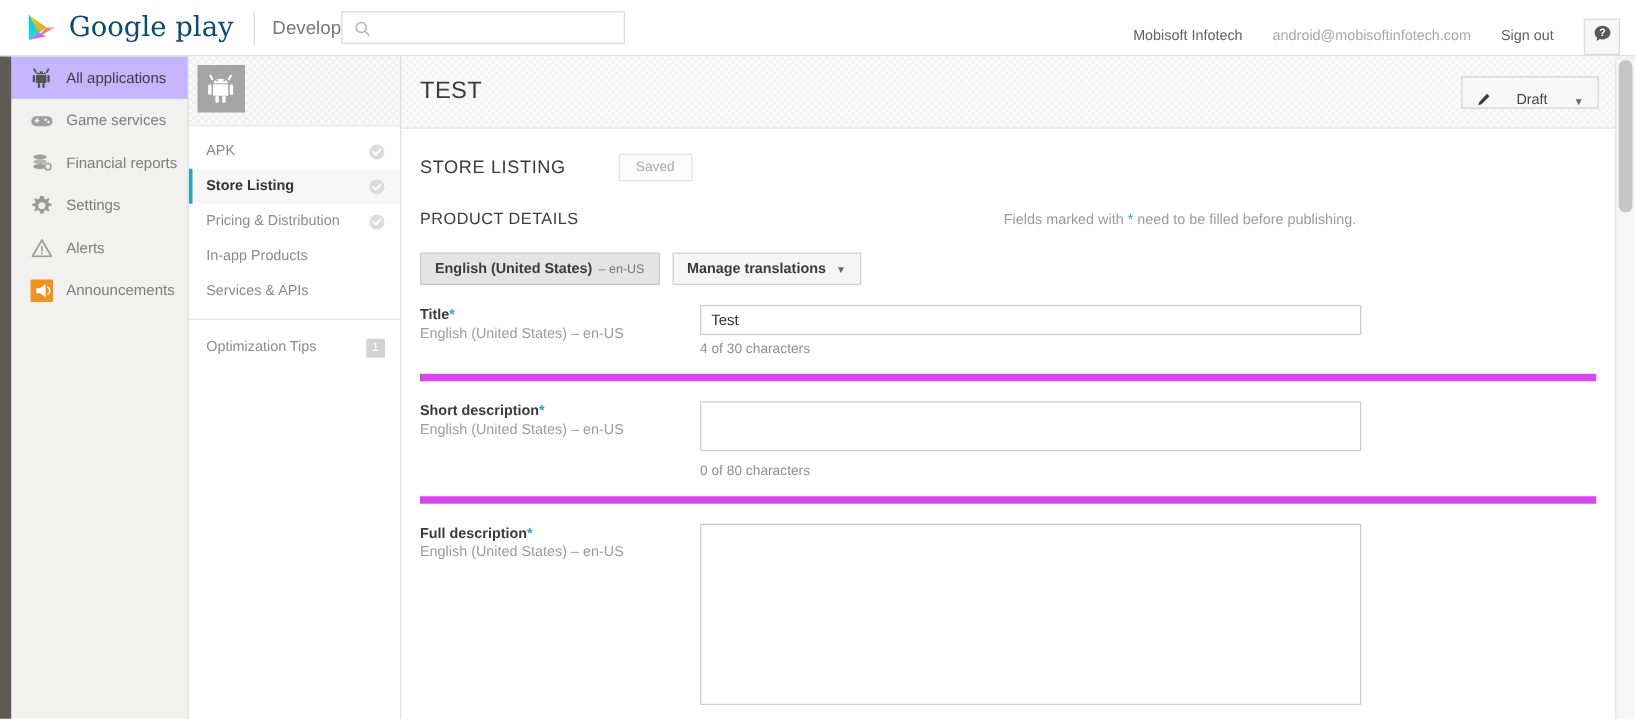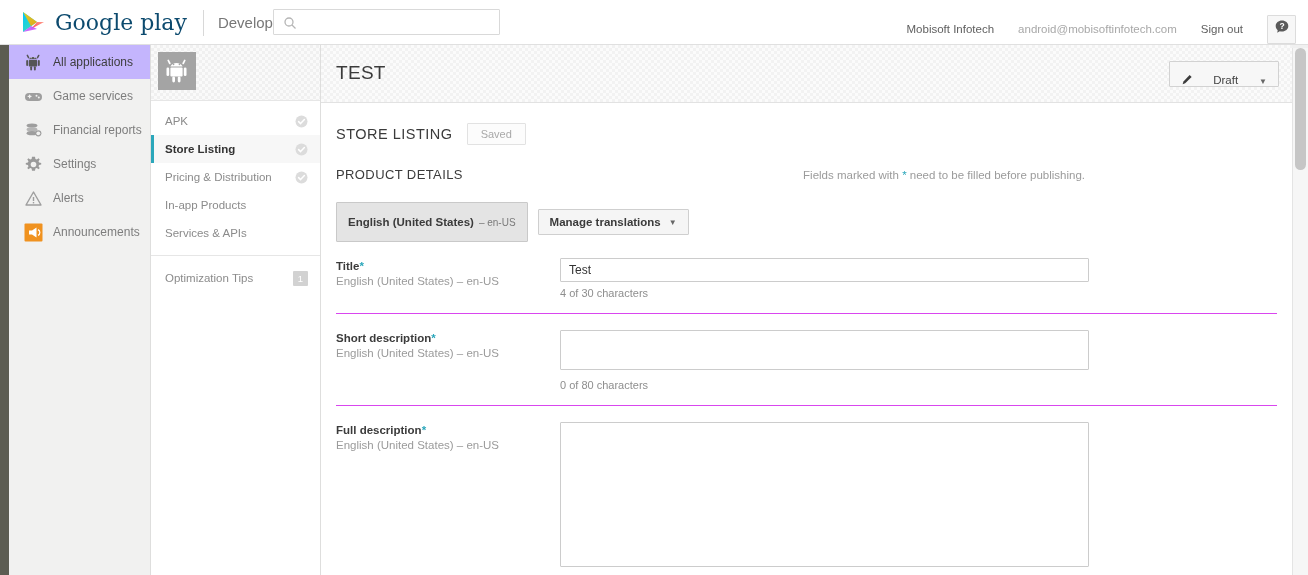--- a/index.html
+++ b/index.html
@@ -188,52 +188,52 @@
   .section-head {
     display: flex; align-items: center;
     padding-top: 20px; padding-bottom: 4px;
   }
   .store-listing-title {
     font-size: 14.5px; color: #3b3b3b; letter-spacing: 0.5px;
     font-weight: 400; margin-right: 14px;
   }
   .saved-badge {
     border: 1px solid #e2e2e2; background: #fcfcfc; color: #a9a9a9;
-    font-size: 11px; padding: 4px 13px; border-radius: 1px;
+    font-size: 11px; padding: 4px 13px; border-radius: 1px; margin-left: 28px;
   }
 
   .pd-row {
     display: flex; align-items: baseline; justify-content: space-between;
     margin-top: 18px;
   }
   .pd-title {
     font-size: 13px; color: #3b3b3b; letter-spacing: 0.4px;
   }
   .pd-note { font-size: 11.5px; color: #9b9b9b; padding-right: 192px; }
   .req-star { color: #2ba7bb; }
 
   .lang-row { display: flex; align-items: center; margin-top: 20px; }
   .lang-btn {
     border: 1px solid #c9c9c9; background: #e4e4e4;
-    height: 40px; display: flex; align-items: center;
+    height: 26px; display: flex; align-items: center;
     padding: 0 11px; font-size: 11.5px; font-weight: bold;
     color: #3b3b3b; cursor: pointer; border-radius: 1px;
     margin-right: 10px;
   }
   .lang-code { font-weight: normal; color: #7a7a7a; font-size: 10px; margin-left: 5px; }
   .manage-btn {
     border: 1px solid #cfcfcf; background: #f5f5f5;
     height: 26px; display: flex; align-items: center;
     padding: 0 11px; font-size: 11.5px; font-weight: bold;
     color: #3b3b3b; cursor: pointer; border-radius: 1px;
   }
 
   .field {
     display: flex; padding-top: 16px; padding-bottom: 14px;
-    border-bottom: 1px solid #d946ef;
+    border-bottom: 6px solid #d946ef;
   }
   .field.last { border-bottom: 1px solid #ececec; }
   .field-labels { width: 224px; flex: 0 0 224px; padding-top: 2px; }
   .field-name {
     font-size: 11.5px; font-weight: bold; color: #3b3b3b;
     margin-bottom: 3px;
   }
   .field-sub { font-size: 11.5px; color: #9b9b9b; }
   .field-control { flex: 1; max-width: 529px; }
   .text-input {

